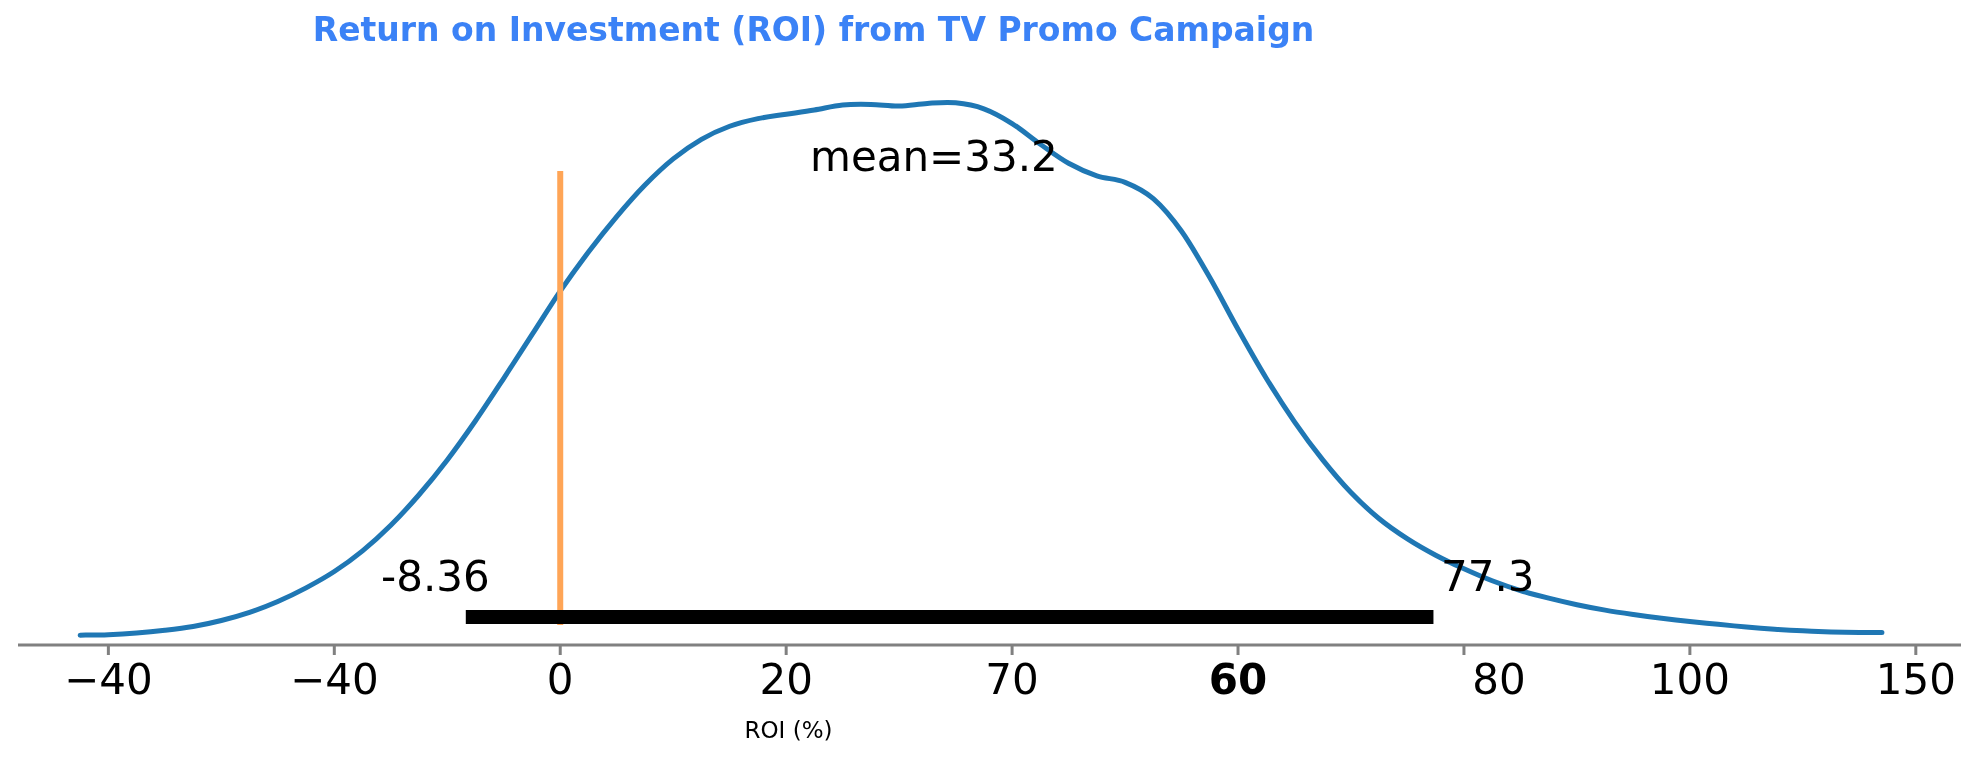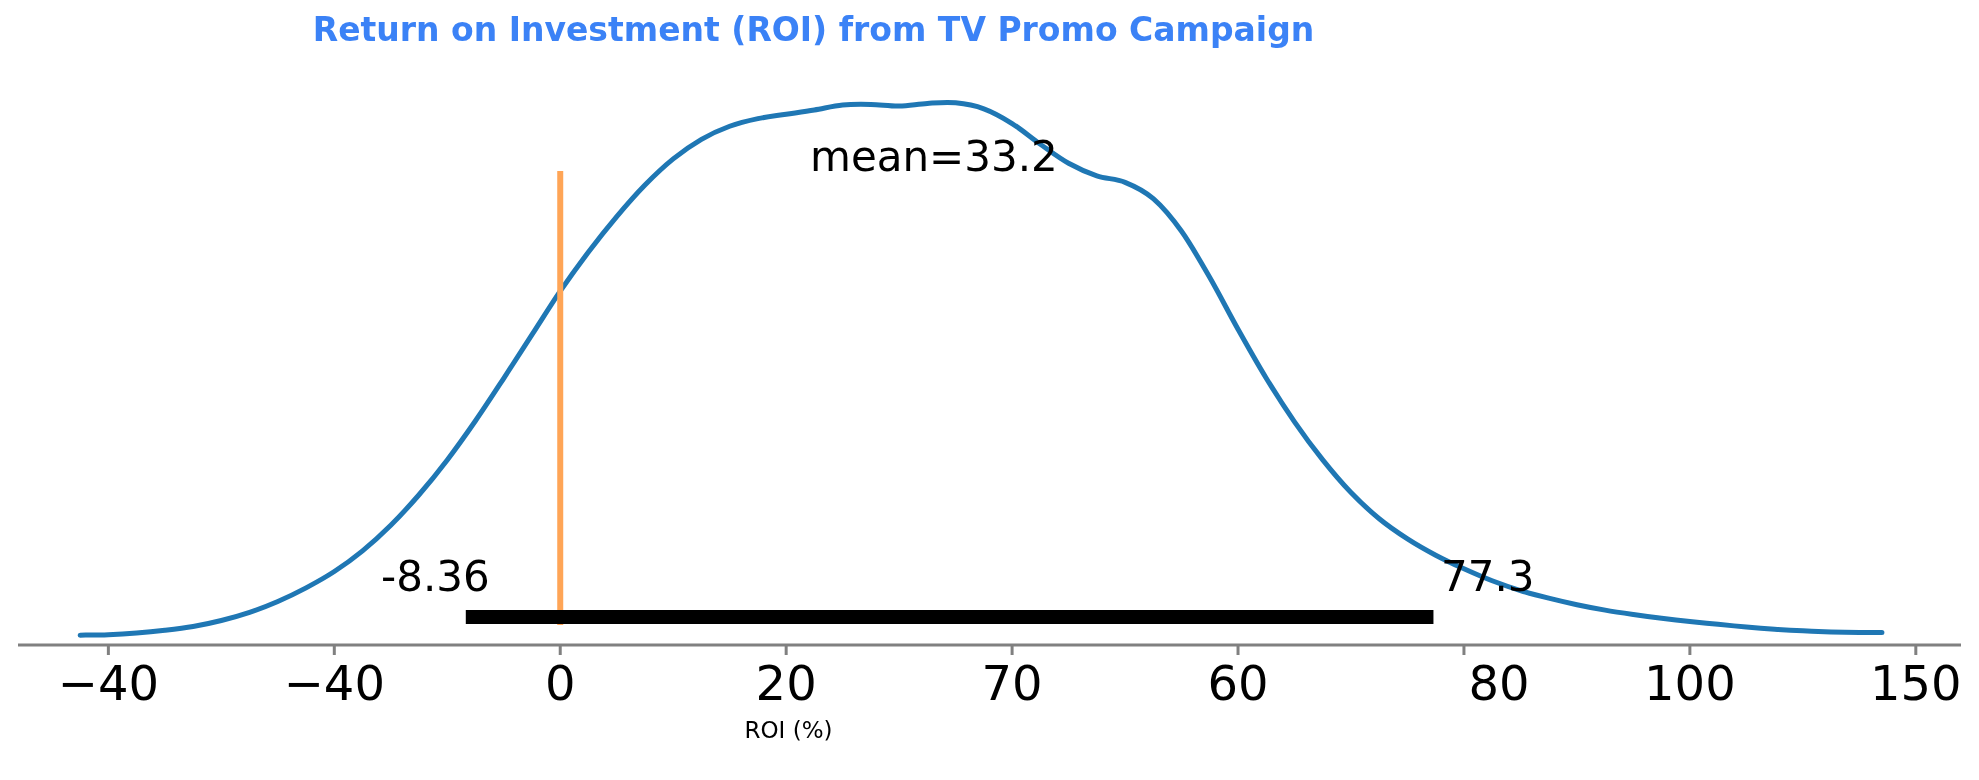--- a/index.html
+++ b/index.html
@@ -76,21 +76,21 @@
     left: 0;
     top: 717px;
     width: 1577px;
     text-align: center;
     font-size: 23px;
     color: #000000;
   }
   .tick-label {
     position: absolute;
     top: 655px;
-    font-size: 48px;
+    font-size: 42px;
     color: #000000;
     transform: translateX(-50%);
     white-space: nowrap;
   }
 </style>
 </head>
 <body>
 
 <div id="figure">
 
@@ -123,21 +123,21 @@
   <div class="annot" id="hdi-low-label">-8.36</div>
 
   <div class="annot" id="hdi-high-label">77.3</div>
 
   <div id="tick-labels">
       <div class="tick-label" style="left: 108.372px;">−40</div>
       <div class="tick-label" style="left: 334.302px;">−40</div>
       <div class="tick-label" style="left: 560.233px;">0</div>
       <div class="tick-label" style="left: 786.163px;">20</div>
       <div class="tick-label" style="left: 1012.09px;">70</div>
-      <div class="tick-label" style="left: 1238.02px;">60</div>
+      <div class="tick-label" style="left: 1238.02px; font-weight: bold;">60</div>
       <div class="tick-label" style="left: 1499px;">80</div>
       <div class="tick-label" style="left: 1689.88px;">100</div>
       <div class="tick-label" style="left: 1915.81px;">150</div>
     </div>
 
   <div id="xaxis-label">ROI (%)</div>
 
 </div>
 
 </body></html>

